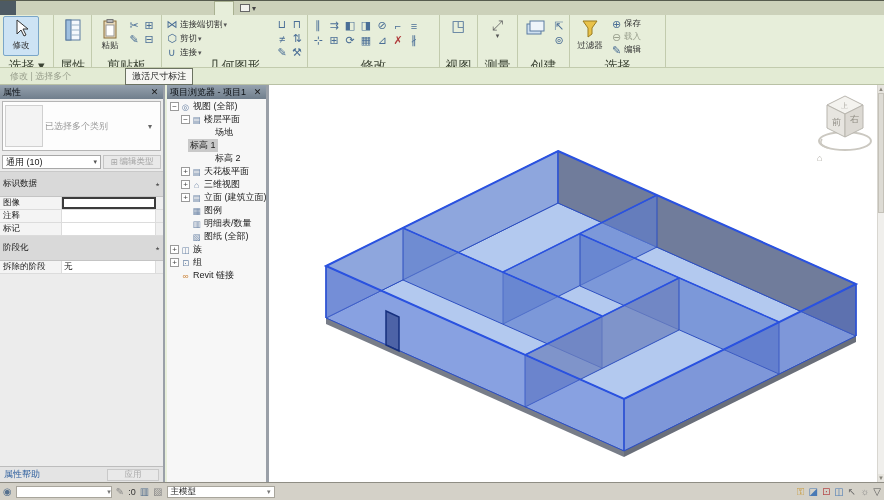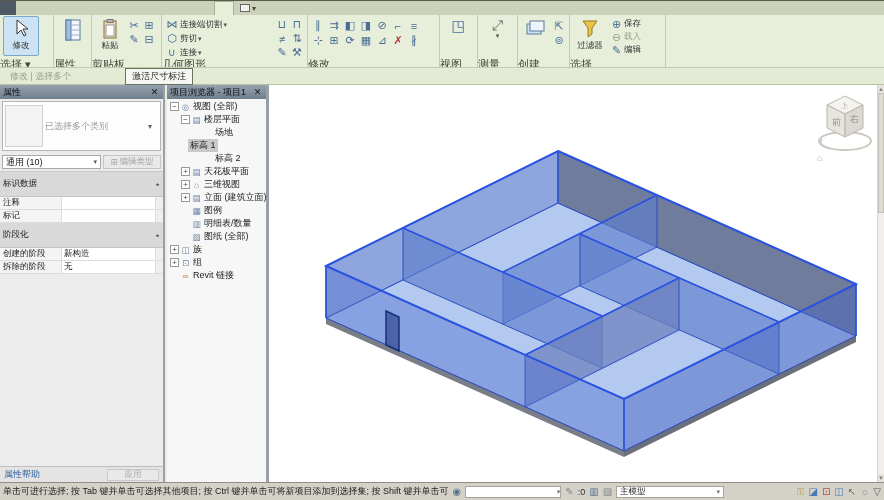--- a/index.html
+++ b/index.html
@@ -11,21 +11,21 @@
   #tabrow { position:absolute; left:0; top:0; width:884px; height:14px; background:#ccd1ba; display:flex; align-items:stretch; }
   .tab { padding:1px 9px 0; font-size:9.5px; color:#20251c; cursor:default; display:flex; align-items:center; }
   .tab.file { background:#4d5a63; color:#fff; padding:1px 8px 0; }
   .tab.active { background:#e7eeda; border:1px solid #a9b191; border-bottom:none; color:#20251c; }
   .ribbon-toggle { margin-left:6px; display:flex; align-items:center; color:#444; font-size:8px; gap:2px; }
   .ribbon-toggle .sq { display:inline-block; width:10px; height:8px; border:1px solid #666; background:#f2f2ee; }
 
   
   #ribbon { position:absolute; left:0; top:14px; width:884px; height:52px; background:#e7eeda; display:flex; }
   .rpanel { position:relative; height:52px; border-right:1px solid #c2cbad; padding:1px 3px 10px; display:flex; gap:2px; align-items:flex-start; }
-  .rpanel-label { position:absolute; left:0; right:0; bottom:0; height:10px; font-size:11px; color:#3c4434; }
+  .rpanel-label { position:absolute; left:0; right:0; bottom:0; height:10px; text-align:center; font-size:13px; color:#3c4434; }
   .bigbtn { width:36px; height:40px; display:flex; flex-direction:column; align-items:center; justify-content:flex-start; padding-top:2px; border:1px solid transparent; border-radius:2px; }
   .bigbtn .blabel { font-size:8.5px; margin-top:1px; color:#333; }
   .bigbtn.hl { background:#cde3f4; border-color:#7aa6c8; }
   .icn { display:inline-flex; align-items:center; justify-content:center; width:14px; height:13px; font-size:11px; color:#4a6e96; }
   .minirow { display:flex; align-items:center; gap:1px; height:13px; }
   .minitxt { font-size:8.5px; color:#333; white-space:nowrap; }
   .geo-col { display:flex; flex-direction:column; gap:1px; }
   .mod-grid { display:flex; flex-direction:column; gap:2px; padding-top:3px; }
   .mod-grid .row { display:flex; gap:2px; }
   .sel-col { display:flex; flex-direction:column; gap:1px; padding-top:2px; }
@@ -345,37 +345,37 @@
           <span>⊞</span>
           <span>编辑类型</span>
         </div>
     </div>
     <div class="grid">
       <div class="sect">
           <span>标识数据</span>
           <span class="pin">٭</span>
         </div>
       <div class="prow">
+          <span class="plabel">图像</span>
+          <span class="pvalue focus"></span>
+          <span class="passoc"></span>
+        </div>
+      <div class="prow">
           <span class="plabel">注释</span>
           <span class="pvalue"></span>
           <span class="passoc"></span>
         </div>
       <div class="prow">
           <span class="plabel">标记</span>
           <span class="pvalue"></span>
           <span class="passoc"></span>
         </div>
       <div class="sect">
           <span>阶段化</span>
           <span class="pin">٭</span>
-        </div>
-      <div class="prow">
-          <span class="plabel">创建的阶段</span>
-          <span class="pvalue">新构造</span>
-          <span class="passoc"></span>
         </div>
       <div class="prow">
           <span class="plabel">拆除的阶段</span>
           <span class="pvalue">无</span>
           <span class="passoc"></span>
         </div>
     </div>
     <div id="prop-fill"></div>
     <div id="prop-bottom">
       <span id="prop-help">属性帮助</span>
@@ -559,21 +559,20 @@
           <span class="vicon" style="color: rgb(119, 119, 119);">
             <span>⊿</span>
           </span>
         </span>
       <span class="collapse">&lt;</span>
       <span id="hscroll-track"></span>
     </div>
   </div>
 
   <div id="statusbar">
-    <span id="status-hint">单击可进行选择; 按 Tab 键并单击可选择其他项目; 按 Ctrl 键并单击可将新项目添加到选择集; 按 Shift 键并单击可</span>
     <span class="sico" style="color:#55708e;">◉</span>
     <span id="search-combo">
         <span class="arrow">▾</span>
       </span>
     <span class="sico" style="color:#8a8a8a;">✎</span>
     <span id="req-counter">:0</span>
     <span class="sico" style="color:#55708e;">▥</span>
     <span class="sico" style="color:#8a8a8a;">▨</span>
     <span id="workset-combo">
         <span>主模型</span>

